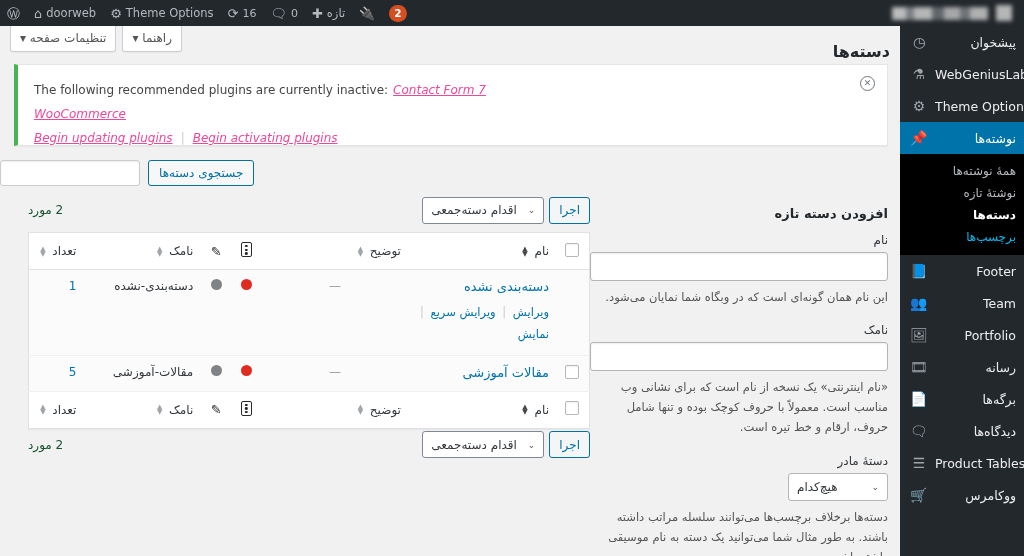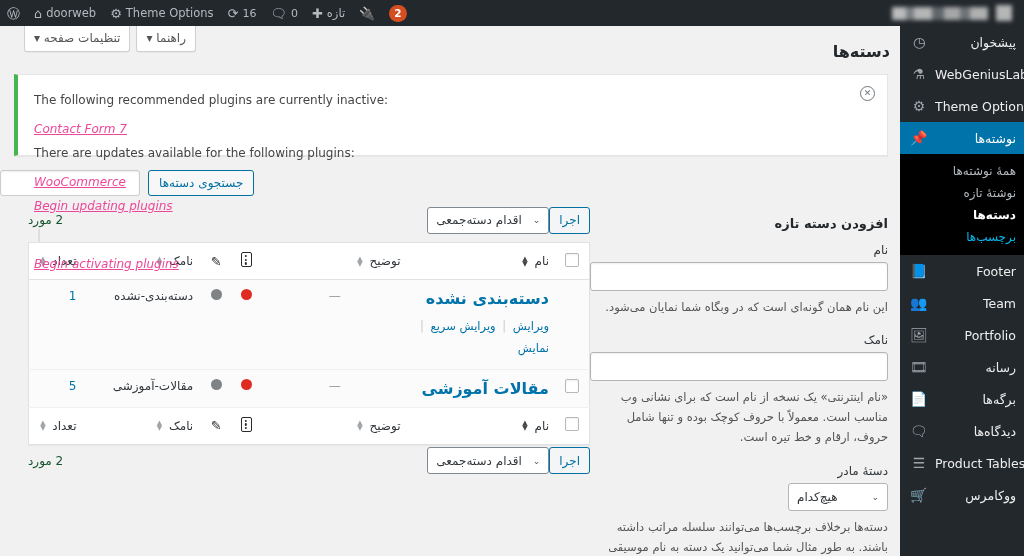--- a/index.html
+++ b/index.html
@@ -73,21 +73,21 @@
     padding-right: 8px;
   }
   .submenu-item.current { color: #fff; font-weight: bold; }
   .submenu-item.hovered { color: #00b9eb; }
 
   
   .main {
     position: absolute; top: 26px; right: 124px; left: 0; bottom: 0;
     background: #f1f1f1; overflow: hidden;
   }
-  .topbar { position: relative; height: 48px; margin-left: 14px; }
+  .topbar { position: relative; height: 38px; }
   .screen-meta {
     position: absolute; top: 0; left: 10px;
     display: flex; flex-direction: row-reverse; gap: 6px; align-items: flex-start;
   }
   .meta-btn {
     background: #fff; border: 1px solid #ccd0d4; border-top: none;
     border-radius: 0 0 3px 3px; padding: 5px 9px 6px;
     font-size: 12px; color: #555; box-shadow: 0 1px 1px rgba(0,0,0,.04);
     white-space: nowrap;
   }
@@ -109,21 +109,21 @@
   }
   .notice a { color: #ec4899; text-decoration: underline; font-style: italic; }
   .notice-dismiss {
     position: absolute; top: 11px; right: auto; left: auto;
     right: 12px;
     width: 15px; height: 15px; border-radius: 50%;
     border: 1.6px solid #72777c; color: #72777c;
     display: flex; align-items: center; justify-content: center;
     font-size: 9px; line-height: 1;
   }
-  .notice-row { display: flex; justify-content: flex-start; gap: 5px; flex-direction: column; }
+  .notice-row { display: flex; justify-content: flex-start; gap: 5px; }
 
   
   .searchbox {
     display: flex; flex-direction: row-reverse; justify-content: flex-end;
     align-items: center; gap: 8px;
     margin: 14px 0 0 0; 
     direction: ltr;
   }
   .search-input {
     width: 140px; height: 26px;
@@ -164,21 +164,21 @@
     display: flex; align-items: center; justify-content: space-between;
     flex-direction: row-reverse;
   }
   .caret { font-size: 9px; color: #555; }
 
   
   .tablenav {
     display: flex; flex-direction: row; align-items: center;
     justify-content: space-between; height: 32px; margin-bottom: 6px;
   }
-  .tablenav-actions { display: flex; flex-direction: row-reverse; }
+  .tablenav-actions { display: flex; flex-direction: row-reverse; gap: 5px; }
   .bulk-select {
     height: 27px; min-width: 122px;
     border: 1px solid #7e8993; border-radius: 3px; background: #fff;
     font-size: 12px; color: #32373c; padding: 0 8px;
     display: flex; align-items: center; justify-content: space-between;
     flex-direction: row-reverse;
   }
   .apply-btn {
     height: 27px; padding: 0 9px;
     background: #f3f5f6; border: 1px solid #0071a1; border-radius: 3px;
@@ -208,21 +208,21 @@
   .sort-arrows {
     display: inline-flex; flex-direction: column; line-height: 5px;
     font-size: 7px; color: #9ea3a8; margin-right: 3px; vertical-align: middle;
   }
   .sort-arrows.active { color: #444; }
   .th-name { width: 150px; }
   .th-desc { width: 150px; }
   .th-ic { width: 30px; text-align: center !important; }
   .th-slug { width: 118px; }
   .th-count { width: 56px; }
-  .row-title { color: #0073aa; font-weight: bold; font-size: 16px; }
+  .row-title { color: #0073aa; font-weight: normal; font-size: 13px; }
   .row-actions { margin-top: 8px; font-size: 11.5px; color: #666; line-height: 1.9; }
   .row-actions a { color: #0073aa; }
   .sep { color: #ccc; margin: 0 3px; }
   .td-desc { color: #555; }
   .td-center { text-align: center; }
   .td-count a { color: #0073aa; }
   .dot { width: 11px; height: 11px; border-radius: 50%; display: inline-block; }
   .dot.red { background: #e02b20; }
   .dot.gray { background: #808386; }
   .icon-pen { font-size: 13px; color: #2a2a2a; }
@@ -362,21 +362,20 @@
 
     <div class="notice">
       <div class="notice-dismiss">
         <span>✕</span>
       </div>
       <div class="notice-row">
         <span>The following recommended plugins are currently inactive:</span>
         <a href="#">Contact Form 7</a>
       </div>
       <div class="notice-row">
-        <span>There are updates available for the following plugins:</span>
         <a href="#">WooCommerce</a>
       </div>
       <div class="notice-row">
         <a href="#">Begin updating plugins</a>
         <span class="sep">|</span>
         <a href="#">Begin activating plugins</a>
       </div>
     </div>
 
     <div class="searchbox">

